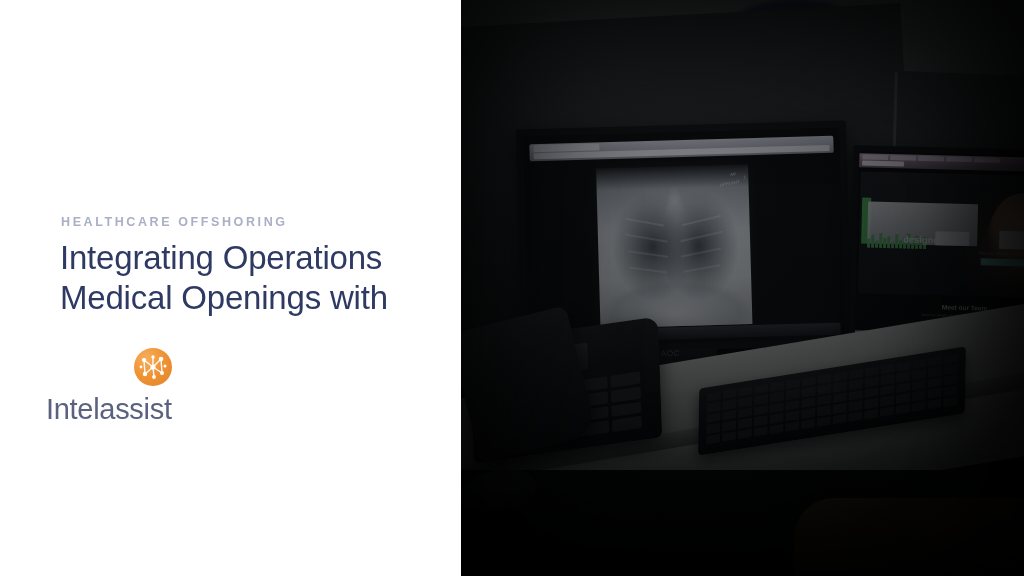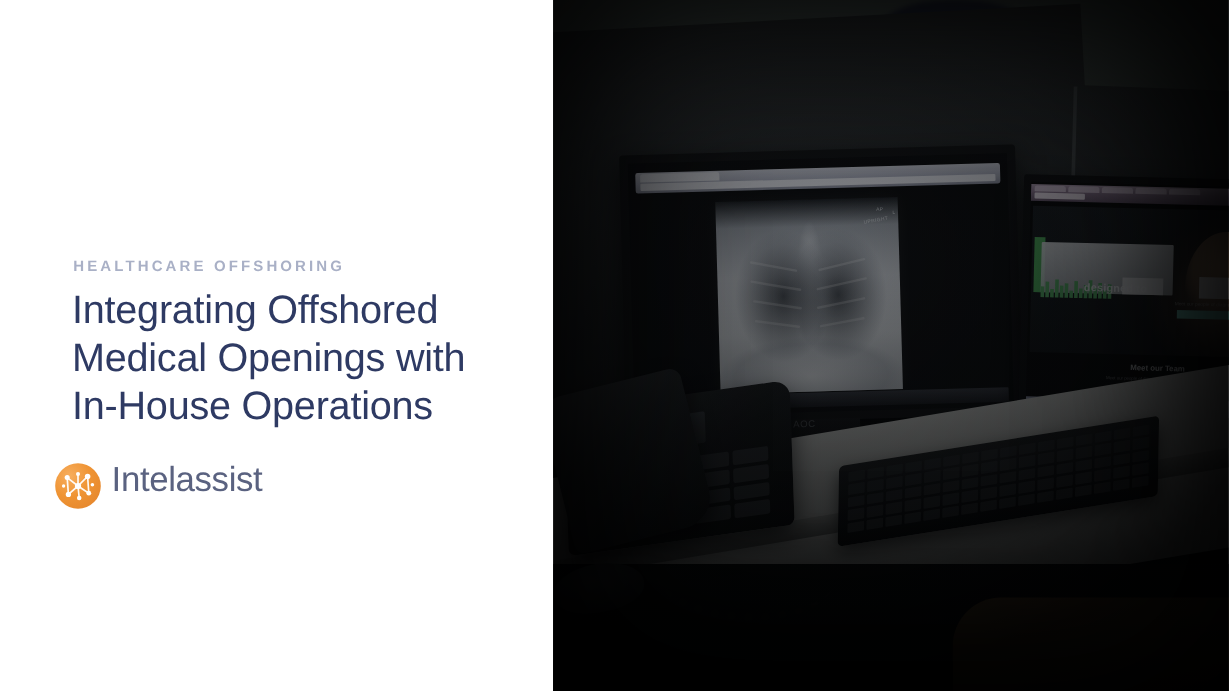--- a/index.html
+++ b/index.html
@@ -54,22 +54,23 @@
     letter-spacing: -0.2px;
   }
   .headline .hl-line { display: block; white-space: nowrap; }
 
   
   .logo {
     position: absolute;
     left: 46px;
     bottom: 44px;
     display: flex;
-    align-items: flex-start;
+    align-items: flex-end;
     gap: 9px;
+    flex-direction: column;
   }
   .logo-mark {
     position: relative;
     width: 38px;
     height: 38px;
     border-radius: 50%;
     background: radial-gradient(circle at 32% 28%, #f7ae5e 0%, #ef9434 45%, #e2822a 100%);
     flex: 0 0 38px;
     overflow: hidden;
   }
@@ -339,23 +340,22 @@
 </head>
 <body>
 
 <div class="slide">
 
   <div class="left-panel">
 
     <div class="eyebrow">HEALTHCARE OFFSHORING</div>
 
     <h1 class="headline">
-      <span class="hl-line">Integrating Offshored</span>
+      <span class="hl-line">Integrating Operations</span>
       <span class="hl-line">Medical Openings with</span>
-      <span class="hl-line">In-House Operations</span>
     </h1>
 
     <div class="logo">
       <span class="logo-mark">
         <svg viewBox="0 0 38 38" aria-hidden="true">
           <g stroke="#ffffff" stroke-width="1.4" stroke-linecap="round" opacity="0.95">
             <line x1="19" y1="19" x2="10" y2="12"></line>
             <line x1="19" y1="19" x2="27" y2="11"></line>
             <line x1="19" y1="19" x2="11" y2="26"></line>
             <line x1="19" y1="19" x2="28" y2="25"></line>

